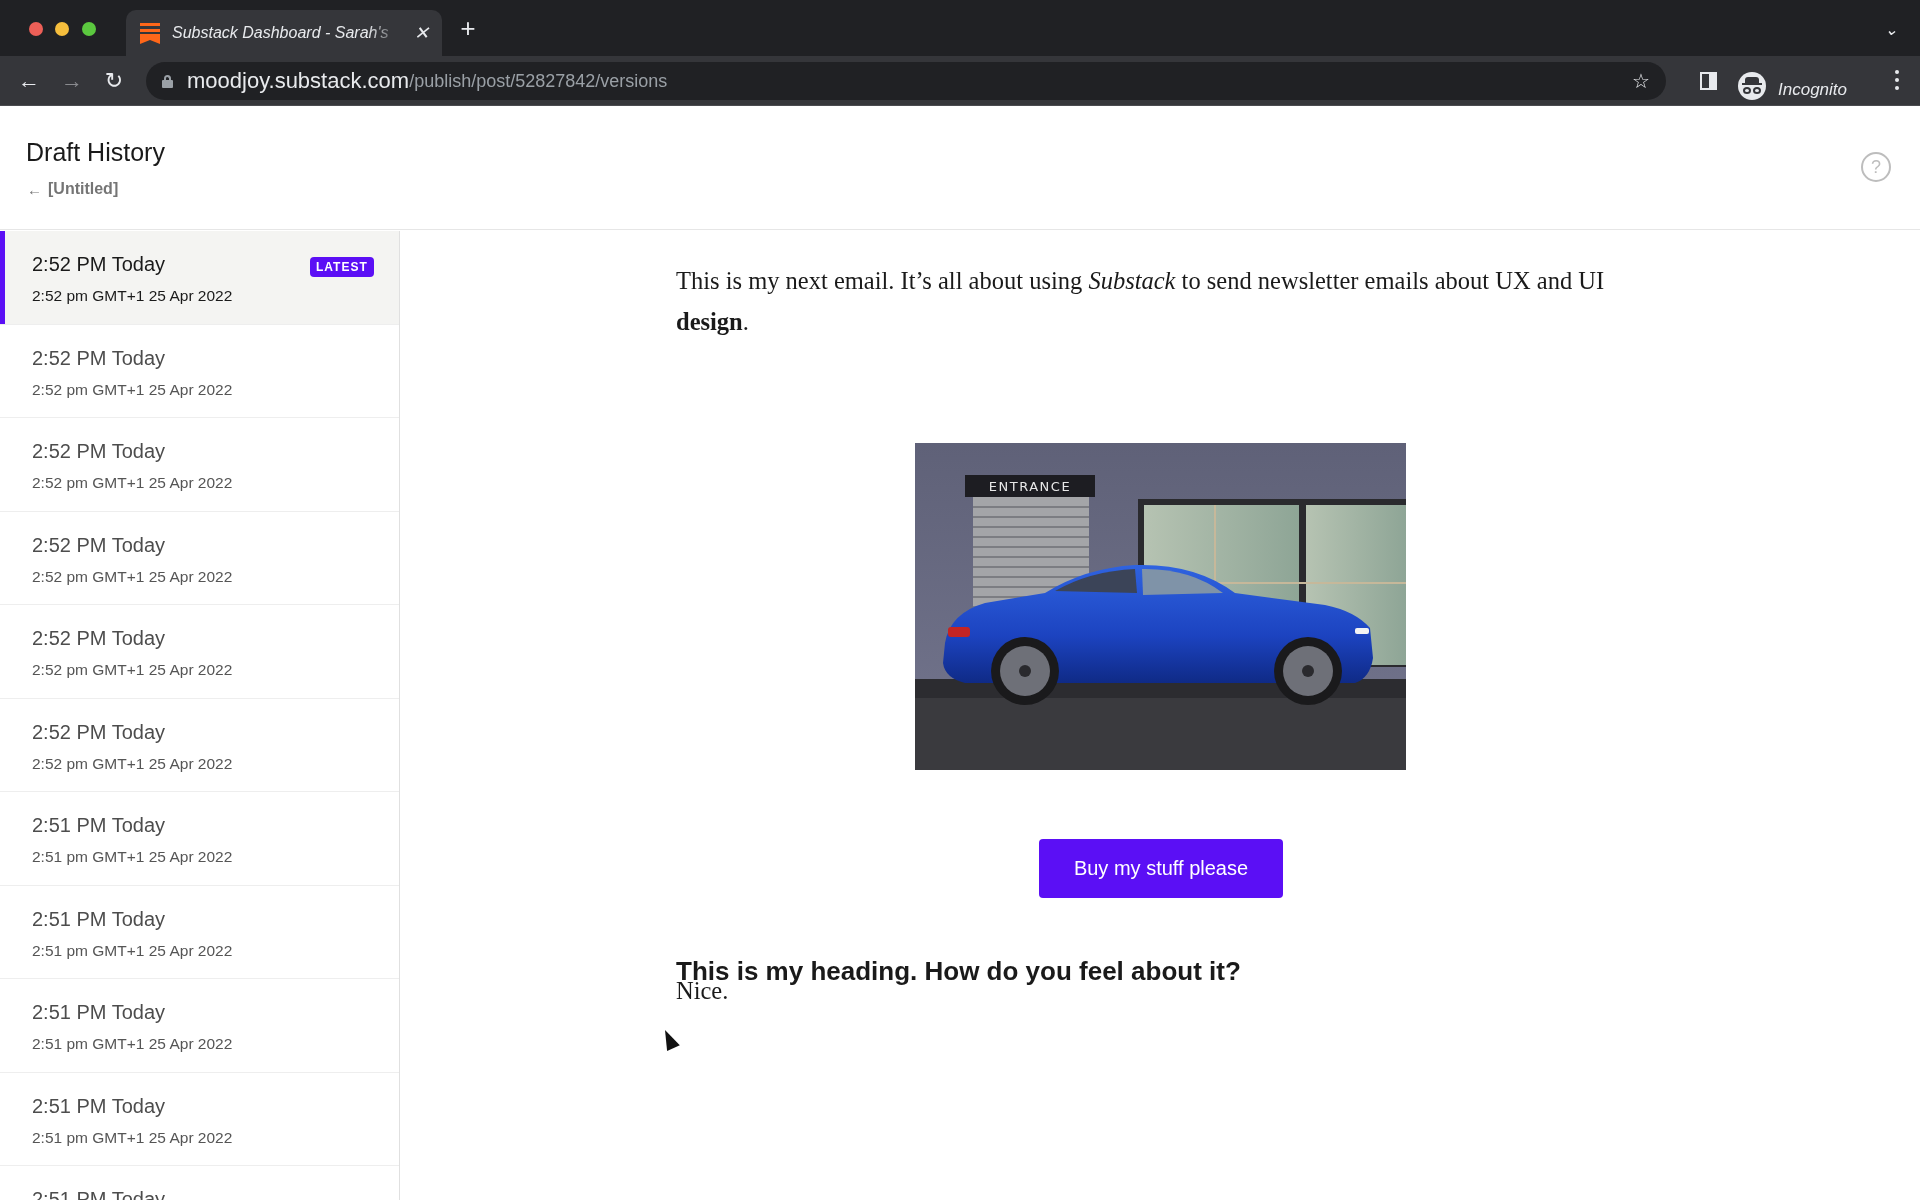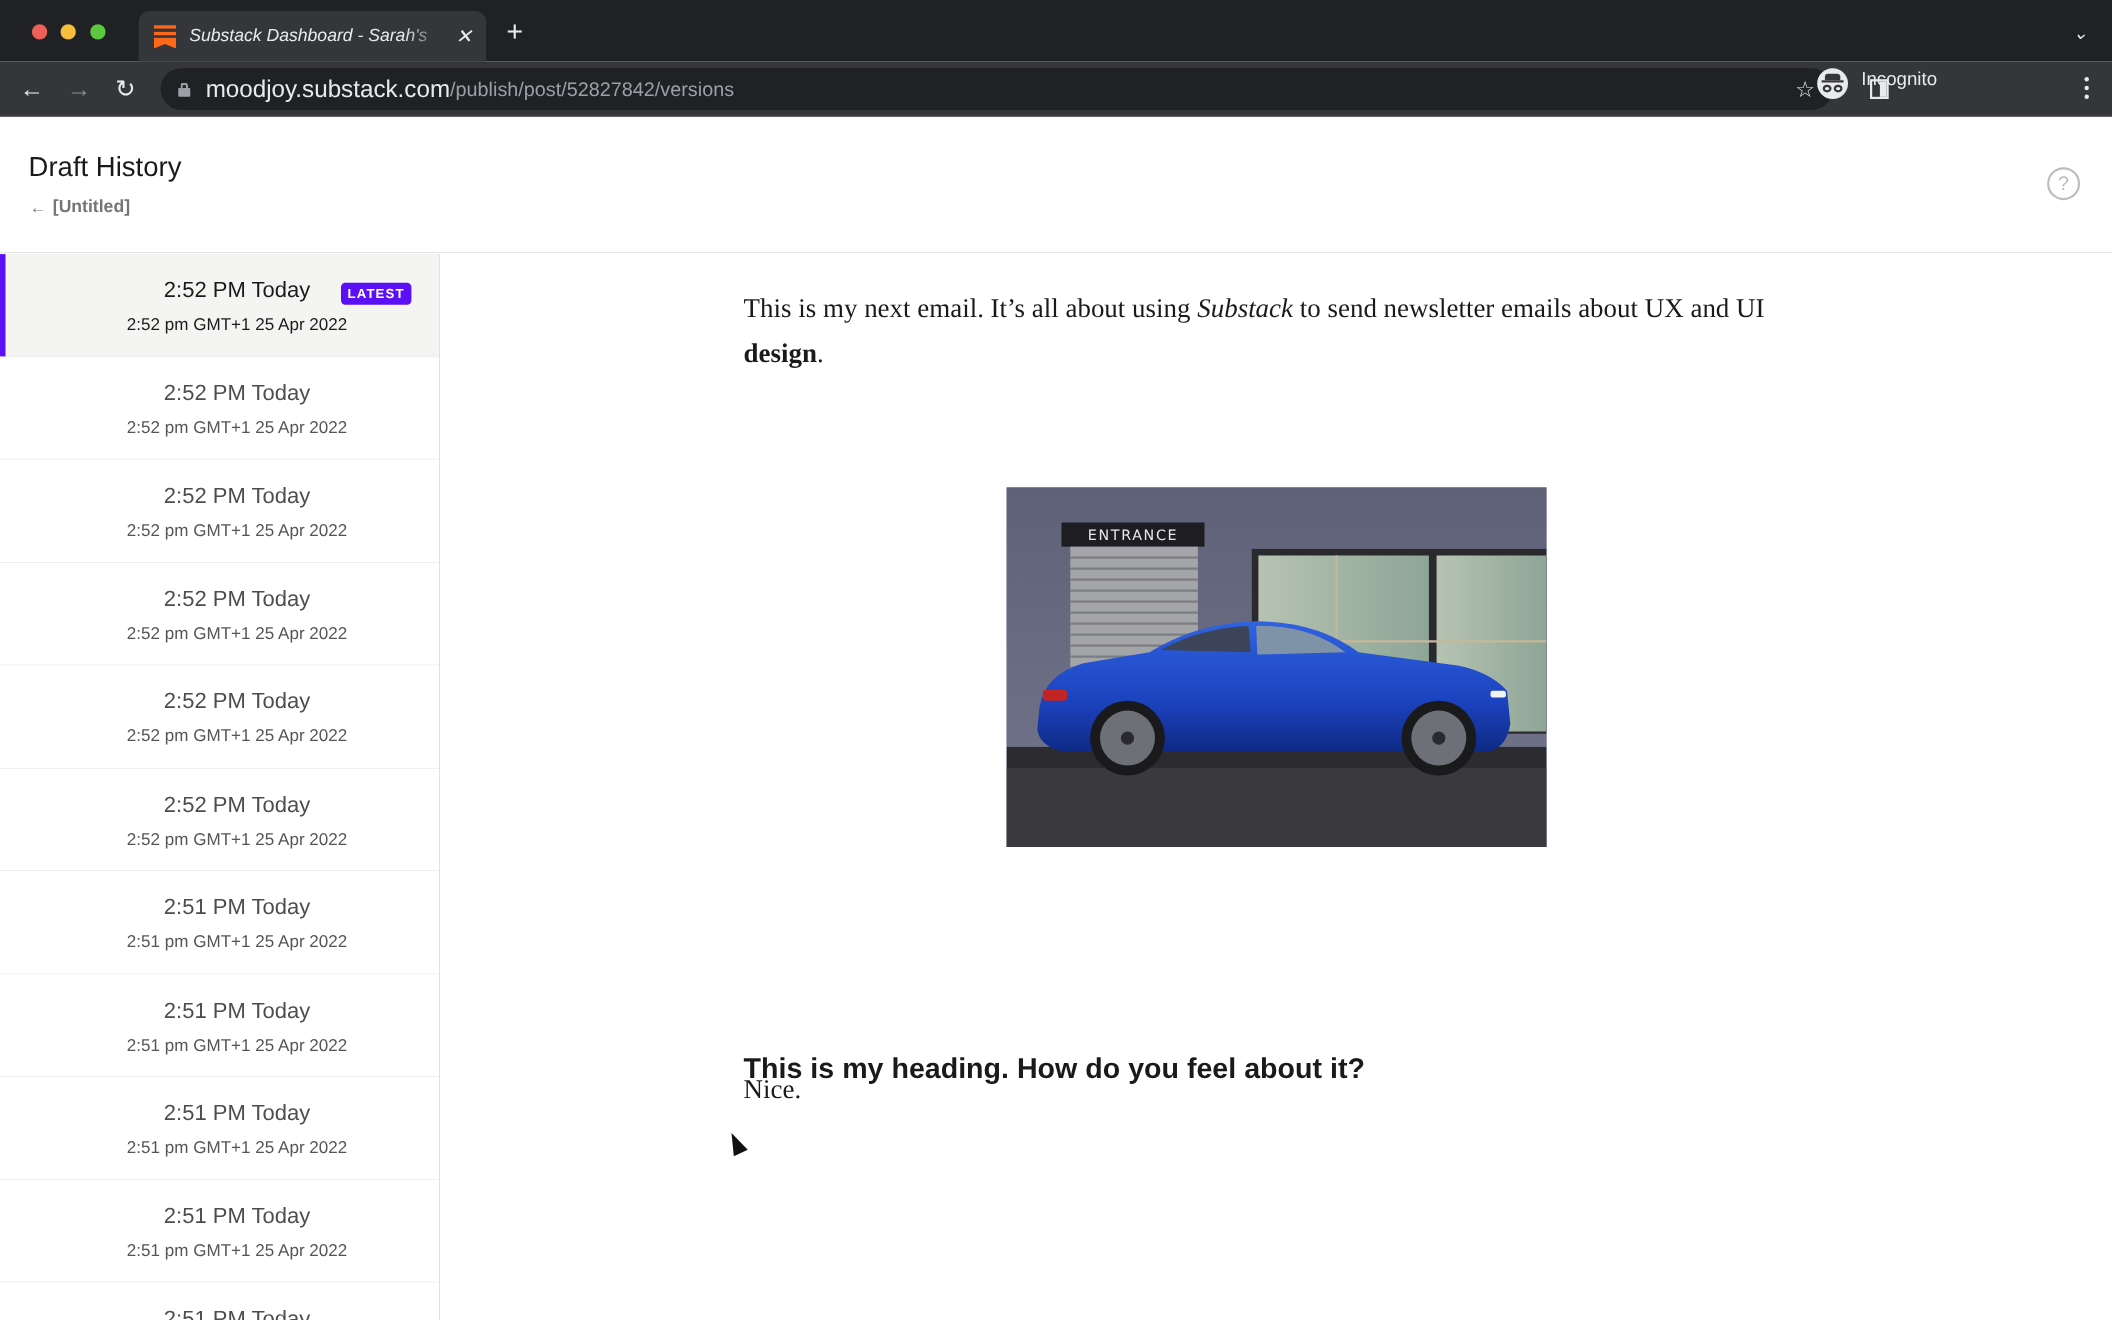--- a/index.html
+++ b/index.html
@@ -29,38 +29,38 @@
   .nav-btn.reload { left: 99px; font-size: 22px; }
   .omnibox { position: absolute; left: 146px; top: 6px; width: 1520px; height: 38px; background: #202124; border-radius: 19px; display: flex; align-items: center; padding-left: 16px; }
   .lock { width: 11px; height: 13px; margin-right: 14px; position: relative; }
   .lock .shackle { position: absolute; left: 2px; top: 0; width: 7px; height: 7px; border: 2px solid #9aa0a6; border-bottom: none; border-radius: 4px 4px 0 0; }
   .lock .body { position: absolute; left: 0; top: 5px; width: 11px; height: 8px; background: #9aa0a6; border-radius: 1px; }
   .url-host { color: #e8eaed; font-size: 22px; }
   .url-path { color: #9aa0a6; font-size: 18px; }
   .star { position: absolute; right: 16px; top: 7px; color: #e8eaed; font-size: 20px; cursor: pointer; }
   .sidepanel-icon { position: absolute; left: 1700px; top: 16px; width: 17px; height: 18px; border: 2px solid #e8eaed; cursor: pointer; }
   .sidepanel-icon::after { content: ""; position: absolute; right: 0; top: 0; width: 6px; height: 14px; background: #e8eaed; }
-  .incognito { position: absolute; left: 1648px; top: 6px; height: 38px; padding: 0 18px 0 4px; border-radius: 19px; display: flex; align-items: flex-start; color: #e8eaed; font-size: 17px; cursor: pointer; }
+  .incognito { position: absolute; left: 1734px; top: 6px; height: 38px; padding: 0 18px 0 4px; border-radius: 19px; display: flex; align-items: flex-end; color: #e8eaed; font-size: 17px; cursor: pointer; font-style: italic; }
   .incog-avatar { width: 28px; height: 28px; border-radius: 50%; background: #e8eaed; margin-right: 12px; position: relative; }
   .incog-avatar .hat { position: absolute; left: 7px; top: 5px; width: 14px; height: 6px; background: #35363a; border-radius: 3px 3px 0 0; }
   .incog-avatar .brim { position: absolute; left: 4px; top: 11px; width: 20px; height: 2px; background: #35363a; }
   .incog-avatar .g1, .incog-avatar .g2 { position: absolute; top: 15px; width: 8px; height: 7px; border: 2px solid #35363a; border-radius: 50%; }
   .incog-avatar .g1 { left: 5px; } .incog-avatar .g2 { left: 15px; }
   .menu-dots { position: absolute; right: 20px; top: 12px; width: 6px; height: 26px; cursor: pointer; }
   .menu-dots span { display: block; width: 4px; height: 4px; background: #e8eaed; border-radius: 50%; margin: 2px auto 4px; }
 
   
   .page-header { position: absolute; left: 0; top: 106px; width: 1920px; height: 124px; border-bottom: 1px solid #e6e6e6; }
   .page-title { position: absolute; left: 26px; top: 32px; font-size: 25px; color: #1a1a1a; }
   .back-link { position: absolute; left: 27px; top: 74px; font-size: 16px; font-weight: bold; color: #757575; cursor: pointer; display: flex; align-items: center; }
   .back-link .arrow { margin-right: 6px; font-size: 15px; }
   .help-icon { position: absolute; left: 1861px; top: 46px; width: 30px; height: 30px; border: 2px solid #bdbdbd; border-radius: 50%; color: #bdbdbd; font-size: 18px; text-align: center; line-height: 26px; cursor: pointer; }
 
   
-  .sidebar { position: absolute; left: 0; top: 231px; width: 400px; height: 969px; border-right: 1px solid #e0e0e0; overflow: hidden; text-align: center; }
+  .sidebar { position: absolute; left: 0; top: 231px; width: 400px; height: 969px; border-right: 1px solid #e0e0e0; overflow: hidden; }
   .version { position: relative; height: 93.5px; border-bottom: 1px solid #eeeeee; padding: 22px 0 0 32px; cursor: pointer; background: #fff; }
   .version.active { background: #f4f4f2; }
   .version.active::before { content: ""; position: absolute; left: 0; top: 0; width: 5px; height: 100%; background: #5b0ff5; }
   .version-time { font-size: 20px; color: #4d4d4d; }
   .version.active .version-time { color: #1a1a1a; }
   .version-date { font-size: 15.5px; color: #555; margin-top: 11px; }
   .version.active .version-date { color: #1a1a1a; }
   .badge { position: absolute; left: 310px; top: 26px; background: #5b0ff5; color: #fff; font-size: 12px; font-weight: bold; letter-spacing: 1px; padding: 3px 6px; border-radius: 4px; }
 
   
@@ -240,17 +240,18 @@
         <circle cx="110" cy="228" r="25" fill="#6e7078"></circle>
         <circle cx="110" cy="228" r="6" fill="#2a2a2e"></circle>
         <circle cx="393" cy="228" r="34" fill="#1a1a1c"></circle>
         <circle cx="393" cy="228" r="25" fill="#6e7078"></circle>
         <circle cx="393" cy="228" r="6" fill="#2a2a2e"></circle>
         <rect x="440" y="185" width="14" height="6" rx="2" fill="#f3f3f3"></rect>
       </svg>
     </div>
   </div>
 
+  <button class="cta">Buy my stuff please</button>
   <div class="heading">This is my heading. How do you feel about it?</div>
   <p class="nice">Nice.</p>
 </div>
 
 <div class="cursor"></div>
 
 </body></html>

